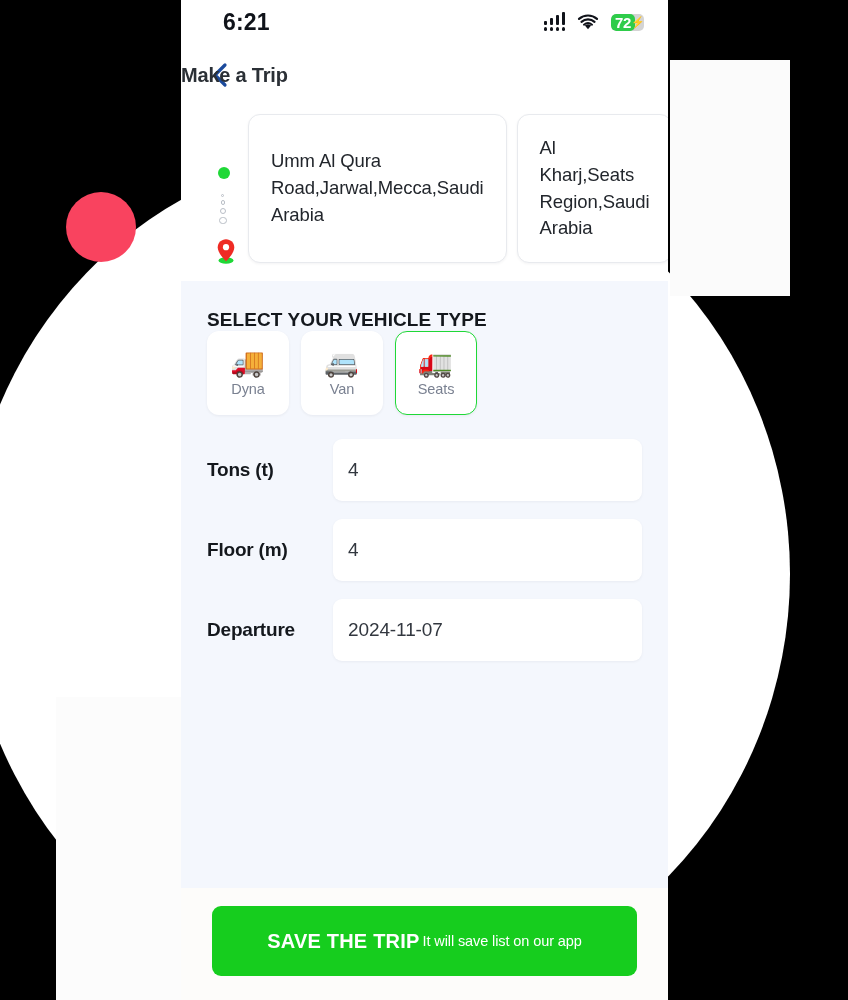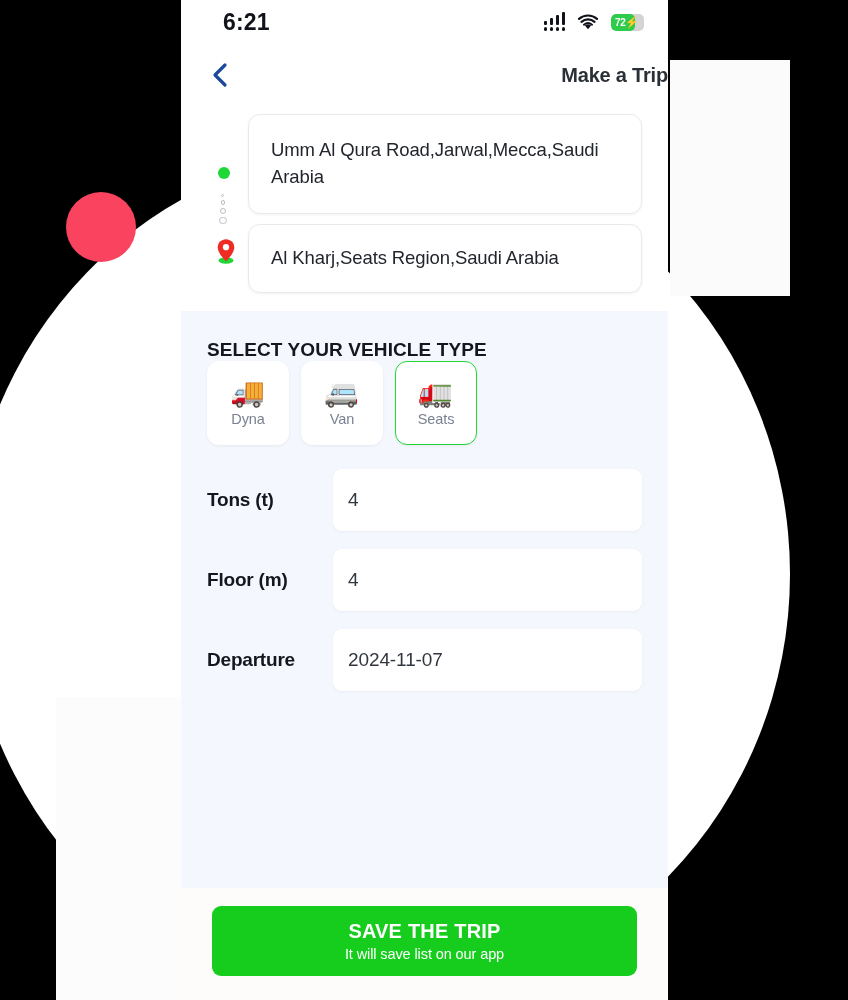--- a/index.html
+++ b/index.html
@@ -108,21 +108,21 @@
   }
   .battery-fill {
     position: absolute;
     left: 0; top: 0; bottom: 0;
     width: 72%;
     background: #2ecc4a;
     border-radius: 5px;
   }
   .battery-text {
     position: relative;
-    font-size: 10px;
+    font-size: 15px;
     font-weight: 700;
     color: #ffffff;
     padding-left: 4px;
     letter-spacing: -0.3px;
   }
   .battery-bolt {
     position: relative;
     margin-left: 0px;
     font-size: 11px;
     color: #ffffff;
@@ -142,21 +142,21 @@
     width: 34px;
     height: 34px;
     display: flex;
     align-items: center;
     justify-content: center;
     cursor: pointer;
   }
   .header-title {
     position: absolute;
     left: 0; right: 0;
-    text-align: right;
+    text-align: left;
     font-size: 20px;
     font-weight: 700;
     color: #2b3036;
     letter-spacing: -0.2px;
     pointer-events: none;
   }
 
   
   .address-block {
     padding: 8px 26px 18px 26px;
@@ -196,21 +196,21 @@
     position: absolute;
     left: 8px;
     top: 124px;
     width: 22px;
     height: 26px;
   }
 
   .address-cards {
     flex: 1 1 auto;
     display: flex;
-    flex-direction: column;
+    flex-direction: row;
     gap: 10px;
   }
   .addr-card {
     background: #ffffff;
     border: 1px solid #e8eaee;
     border-radius: 12px;
     box-shadow: 0 1px 3px rgba(20,25,40,0.05);
     padding: 20px 22px;
     cursor: pointer;
   }
@@ -299,21 +299,21 @@
     flex: 0 0 auto;
     padding: 18px 31px 24px 31px;
   }
   .save-btn {
     width: 100%;
     height: 70px;
     background: #16cd1e;
     border: none;
     border-radius: 9px;
     display: flex;
-    flex-direction: column;
+    flex-direction: row;
     align-items: center;
     justify-content: center;
     gap: 3px;
     cursor: pointer;
   }
   .save-title {
     font-size: 20px;
     font-weight: 700;
     color: #ffffff;
     letter-spacing: 0.2px;

